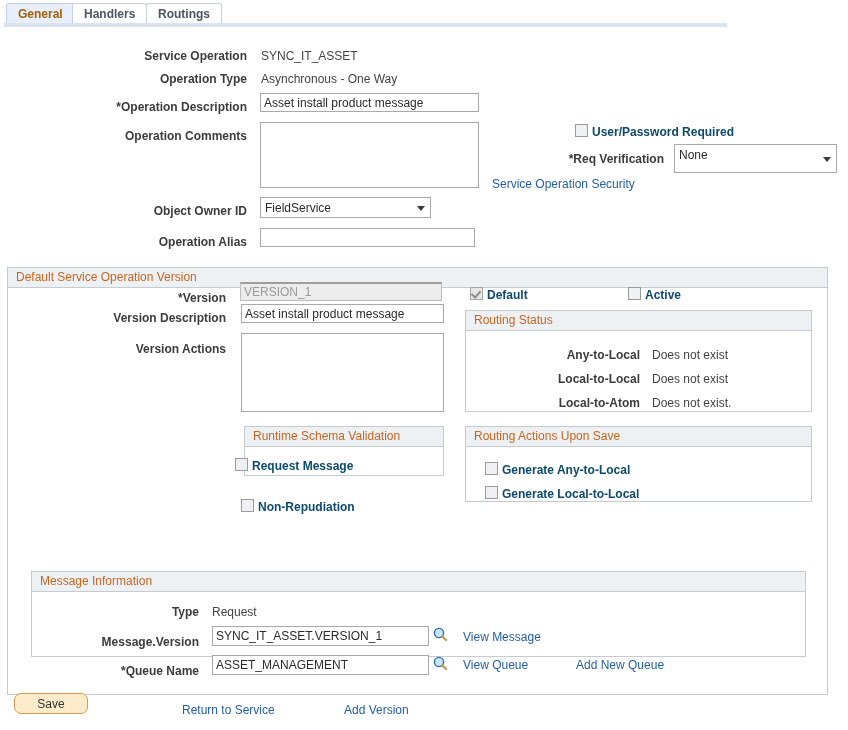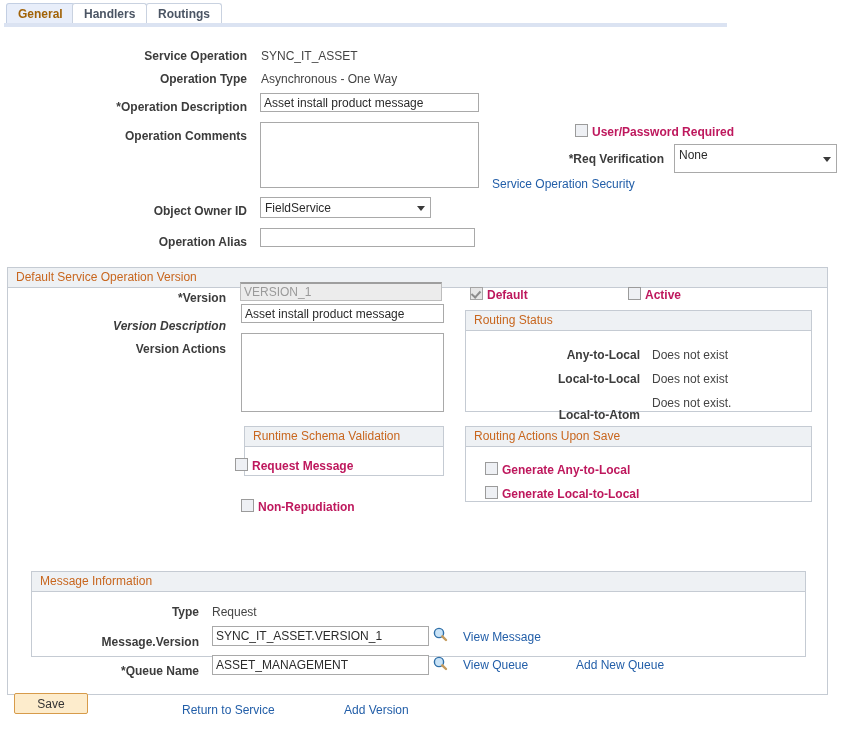--- a/index.html
+++ b/index.html
@@ -133,21 +133,21 @@
     width: 4px; height: 7px;
     border: solid #8c8c8c;
     border-width: 0 2px 2px 0;
     transform: rotate(42deg);
   }
   .cbx.disabled { background: #e6e6e6; border-color: #a5a5a5; cursor: default; }
   .cbx-label {
     position: absolute;
     font-size: 12px;
     font-weight: bold;
-    color: #be185d;
+    color: #0c4a6e;
     white-space: nowrap;
     line-height: 14px;
   }
 
   
   .lnk {
     position: absolute;
     font-size: 12px;
     color: #225ea8;
     text-decoration: none;
@@ -186,21 +186,21 @@
     width: 15px; height: 15px;
     cursor: pointer;
   }
 
   
   #save-button {
     position: absolute;
     box-sizing: border-box;
     background: #fdeccc;
     border: 1px solid #d79b4a;
-    border-radius: 2px;
+    border-radius: 7px;
     font-family: "Liberation Sans", sans-serif;
     font-size: 12px;
     color: #333333;
     text-align: center;
     cursor: pointer;
     padding: 0;
   }
 </style>
 </head>
 <body>
@@ -244,42 +244,42 @@
 <div class="lbl" style="left:60px; top:235px; width:187px;">Operation Alias</div>
 <input class="txt" type="text" style="left: 260px; top: 228px; width: 215px; height: 19px;" value="">
 
 <div class="panel outer" style="left:7px; top:251px; width:821px; height:428px;margin-top:16px;">
   <div class="panel-hdr">Default Service Operation Version</div>
 </div>
 
 <div class="lbl" style="left:60px; top:291px; width:166px;">*Version</div>
 <input class="txt disabled" type="text" readonly="" style="left: 240px; top: 282px; width: 202px; height: 19px;" value="VERSION_1">
 
-<div class="lbl" style="left:60px; top:319px; width:166px;font-style:italic;">Version Description</div>
+<div class="lbl" style="left:60px; top:311px; width:166px;">Version Description</div>
 <input class="txt" type="text" style="left: 241px; top: 304px; width: 203px; height: 19px;" value="Asset install product message">
 
 <div class="lbl" style="left:60px; top:342px; width:166px;">Version Actions</div>
 <textarea class="txt" style="left: 241px; top: 333px; width: 203px; height: 79px;"></textarea>
 
 <div class="cbx checked disabled" style="left:470px; top:287px;"></div>
 <div class="cbx-label" style="left:487px; top:288px;">Default</div>
 
 <div class="cbx" style="left:628px; top:287px;"></div>
 <div class="cbx-label" style="left:645px; top:288px;">Active</div>
 
 <div class="panel" style="left:465px; top:310px; width:347px; height:102px;">
   <div class="panel-hdr">Routing Status</div>
 </div>
 <div class="lbl" style="left:480px; top:348px; width:160px;">Any-to-Local</div>
 <div class="val" style="left:652px; top:348px;">Does not exist</div>
 
 <div class="lbl" style="left:480px; top:372px; width:160px;">Local-to-Local</div>
 <div class="val" style="left:652px; top:372px;">Does not exist</div>
 
-<div class="lbl" style="left:480px; top:408px; width:160px;">Local-to-Atom</div>
+<div class="lbl" style="left:480px; top:396px; width:160px;">Local-to-Atom</div>
 <div class="val" style="left:652px; top:396px;">Does not exist.</div>
 
 <div class="panel" style="left:244px; top:426px; width:200px; height:50px;">
   <div class="panel-hdr">Runtime Schema Validation</div>
 </div>
 <div class="cbx" style="left:235px; top:458px;"></div>
 <div class="cbx-label" style="left:252px; top:459px;">Request Message</div>
 
 <div class="panel" style="left:465px; top:426px; width:347px; height:76px;">
   <div class="panel-hdr">Routing Actions Upon Save</div>

